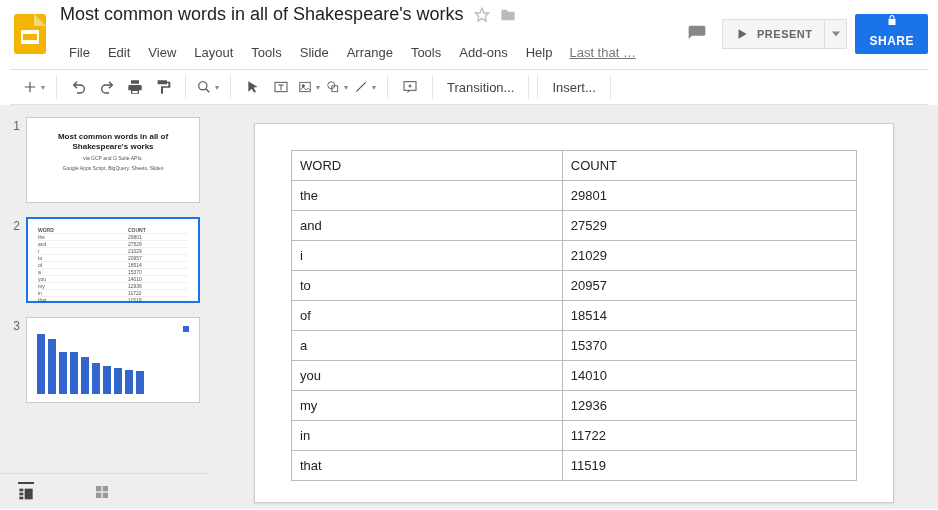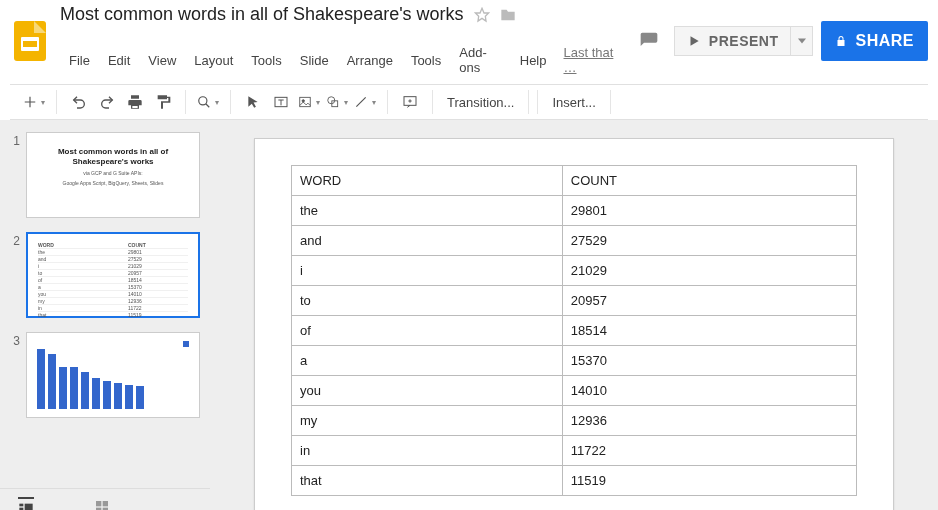--- a/index.html
+++ b/index.html
@@ -13,23 +13,23 @@
 .title-area { flex: 1; }
 .title-row { display: flex; align-items: center; gap: 10px; }
 .doc-title { font-size: 18px; color: #222; font-weight: 400; }
 .star-icon, .folder-icon { color: #ccc; cursor: pointer; }
 .menu-row { display: flex; align-items: center; gap: 0; font-size: 13px; color: #444; margin-top: 17px; }
 .menu-item { padding: 3px 9px; cursor: pointer; }
 .last-edit { color: #777; text-decoration: underline; margin-left: 8px; cursor:pointer; font-size:13px; }
 .right-controls { display: flex; align-items: center; gap: 8px; }
 .comment-btn { width: 34px; height: 30px; display:flex;align-items:center;justify-content:center;cursor:pointer;color:#777;}
 .present-group { display:flex; }
-.present-btn { background: #f5f5f5; border:1px solid #ddd; height:30px; padding:0 12px; display:flex;align-items:center;gap:8px; color:#666; font-weight:bold; font-size:14px; cursor:pointer; letter-spacing:0.5px; }
+.present-btn { background: #f5f5f5; border:1px solid #ddd; height:30px; padding:0 12px; display:flex;align-items:center;gap:8px; color:#666; font-weight:bold; font-size:11px; cursor:pointer; letter-spacing:0.5px; }
 .present-dd { background:#f5f5f5;border:1px solid #ddd;border-left:0;height:30px;width:22px;display:flex;align-items:center;justify-content:center;cursor:pointer;color:#888; }
-.share-btn { background:#1a73e8; color:#fff; border:none; height:40px; padding:0 14px; display:flex;align-items:center;gap:8px;font-weight:bold;font-size:16px;cursor:pointer;letter-spacing:0.5px; border-radius:2px;}
+.share-btn { background:#1a73e8; color:#fff; border:none; height:40px; padding:0 14px; display:flex;align-items:center;gap:8px;font-weight:bold;font-size:12px;cursor:pointer;letter-spacing:0.5px; border-radius:2px;flex-direction:column;}
 
 
 .toolbar { display:flex; align-items:center; height:36px; border-top:1px solid #e0e0e0; border-bottom:1px solid #e0e0e0; margin-top:6px; padding:0 6px; gap:0; }
 .tb-group { display:flex; align-items:center; padding:0 4px; }
 .tb-sep { width:1px; height:24px; background:#e5e5e5; margin:0 4px; }
 .tb-btn { min-width:28px; height:28px; display:flex; align-items:center; justify-content:center; cursor:pointer; color:#555; font-size:14px; border-radius:2px; gap:2px; }
 .tb-dd { font-size:8px; color:#888; margin-left:2px; }
 .tb-text { padding:0 10px; font-size:13px; color:#444; cursor:pointer; height:28px; display:flex; align-items:center; border-radius:2px;}
 
 

